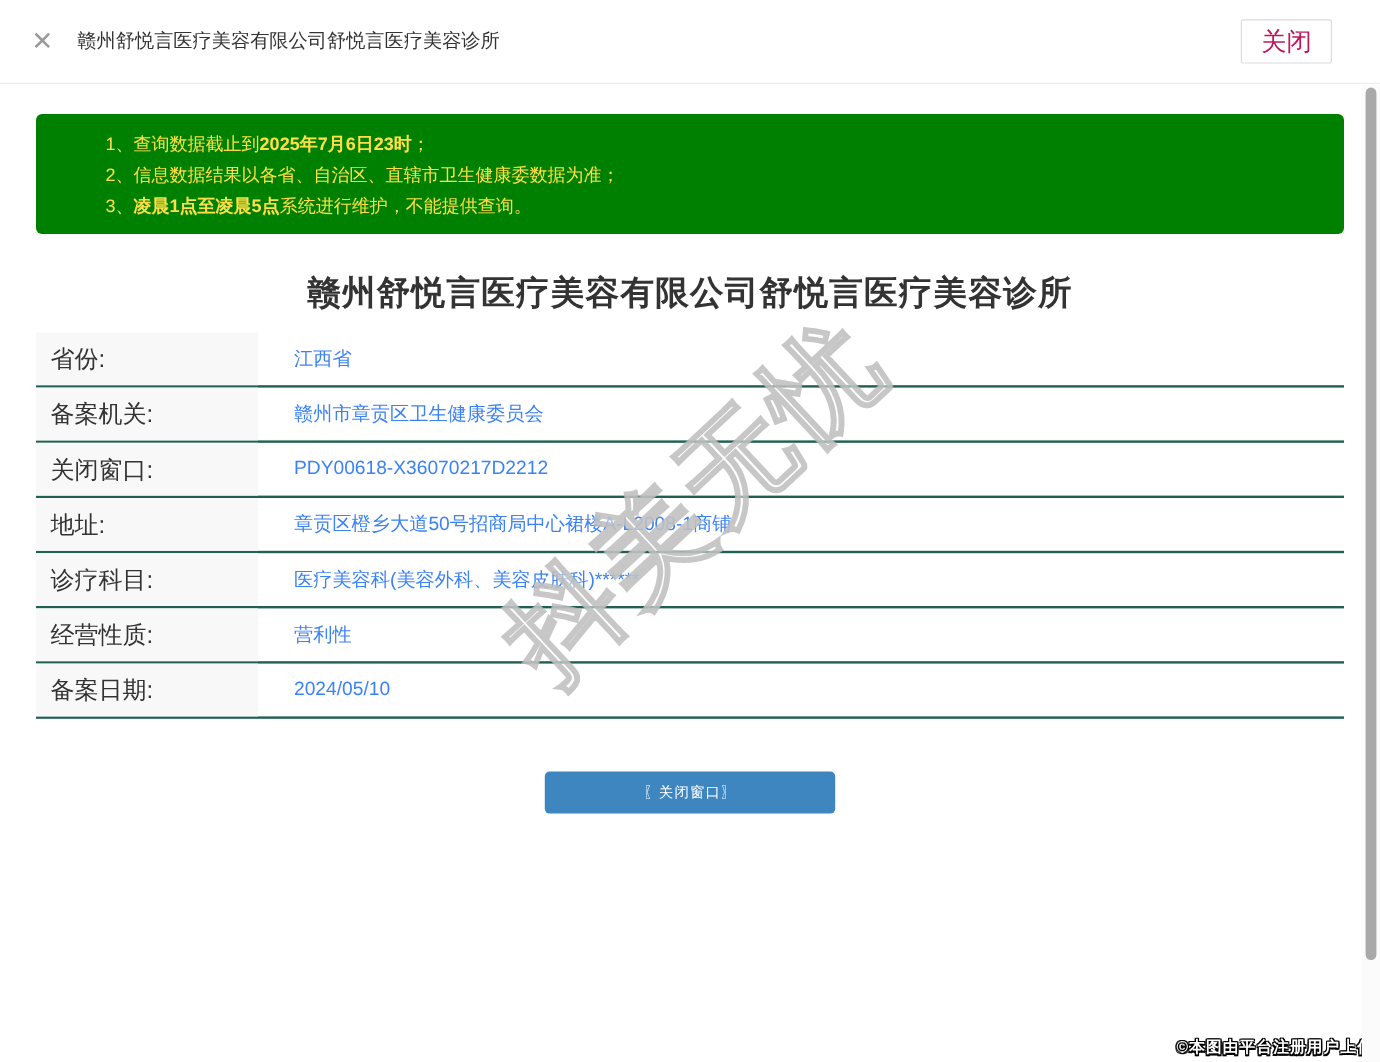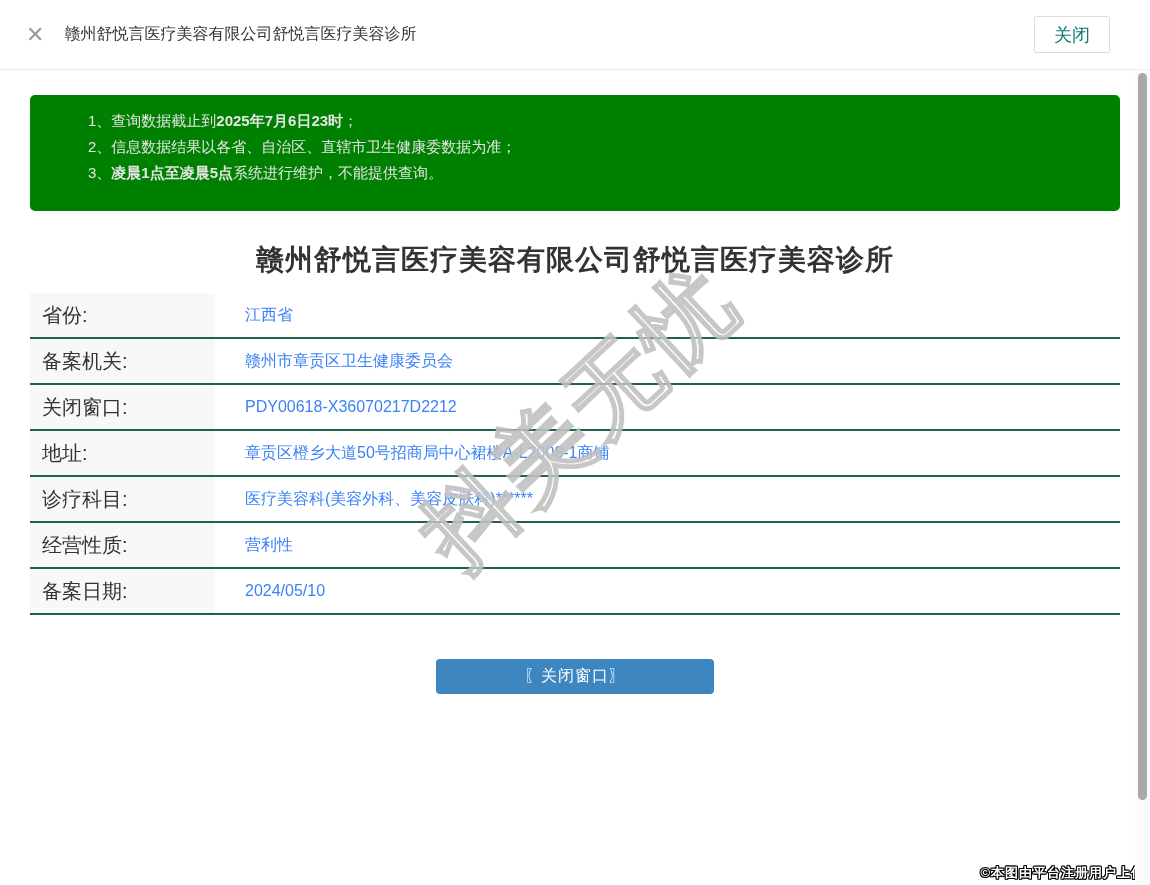--- a/index.html
+++ b/index.html
@@ -5,41 +5,41 @@
   * { margin:0; padding:0; box-sizing:border-box; }
   html,body { width:1150px; height:885px; overflow:hidden; background:#fff;
               font-family:"Liberation Sans","DejaVu Sans",sans-serif; }
   .page { position:relative; width:1150px; height:885px; background:#fff; overflow:hidden; }
 
   .topbar { display:flex; align-items:center; height:70px; padding:0 26px;
             border-bottom:1px solid #ececec; background:#fff; }
   .close-x { color:#9a9a9a; font-size:22px; margin-right:20px; line-height:1; cursor:pointer; }
   .topbar-title { font-size:16px; color:#333; }
   .close-btn { margin-left:auto; margin-right:14px; width:76px; height:37px; background:#fff;
-               border:1px solid #dcdcdc; border-radius:2px; font-size:18px; color:#0f766e; cursor:pointer; }
+               border:1px solid #dcdcdc; border-radius:2px; font-size:21px; color:#be185d; cursor:pointer; }
 
   .content { padding:0 30px; }
 
   .notice { margin-top:25px; background:#008000; border-radius:5px;
-            padding:13px 20px 25px 58px; color:#e5e5e5; font-size:15px; line-height:26px; }
+            padding:13px 20px 9px 58px; color:#fde047; font-size:15px; line-height:26px; }
   .notice b { font-weight:bold; }
 
   .main-title { margin-top:32px; text-align:center; font-size:28px; font-weight:bold;
                 color:#333; letter-spacing:1px; line-height:34px; }
 
   .info-table { margin-top:16px; }
   .row { display:flex; align-items:stretch; height:46px; border-bottom:2px solid #206053; }
   .row .label { width:185px; background:#f8f8f8; display:flex; align-items:center;
                 padding-left:12px; font-size:20px; color:#333; }
   .row .value { flex:1; display:flex; align-items:center; padding-left:30px;
                 font-size:16px; color:#3b82f6; }
 
   .btn-wrap { margin-top:44px; text-align:center; }
-  .close-window-btn { width:278px; height:35px; background:#3e86c0; color:#fff; border:none;
-                      border-radius:4px; font-size:16px; cursor:pointer; letter-spacing:1px; }
+  .close-window-btn { width:242px; height:35px; background:#3e86c0; color:#fff; border:none;
+                      border-radius:4px; font-size:12px; cursor:pointer; letter-spacing:1px; }
 
   .watermark { position:absolute; left:368px; top:356px; width:424px; text-align:center;
                transform:rotate(-43deg); font-size:92px; font-weight:bold; letter-spacing:5px;
                color:rgba(255,255,255,0.5); -webkit-text-stroke:2px rgba(185,185,185,0.8);
                pointer-events:none; white-space:nowrap; z-index:5; }
 
   .attribution { position:absolute; right:5px; bottom:3px; font-size:13px; font-weight:bold;
                  color:#fff; letter-spacing:1px; z-index:6;
                  text-shadow:-1px -1px 0 #000,1px -1px 0 #000,-1px 1px 0 #000,1px 1px 0 #000,
                              0 -1px 0 #000,0 1px 0 #000,-1px 0 0 #000,1px 0 0 #000; }

